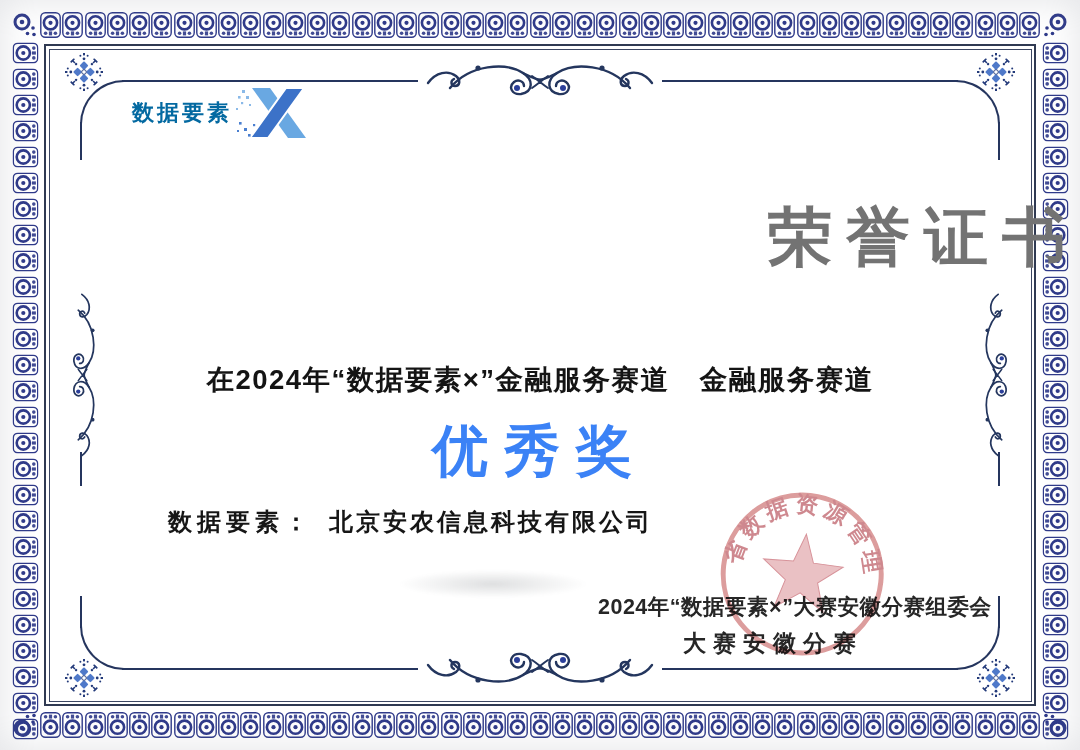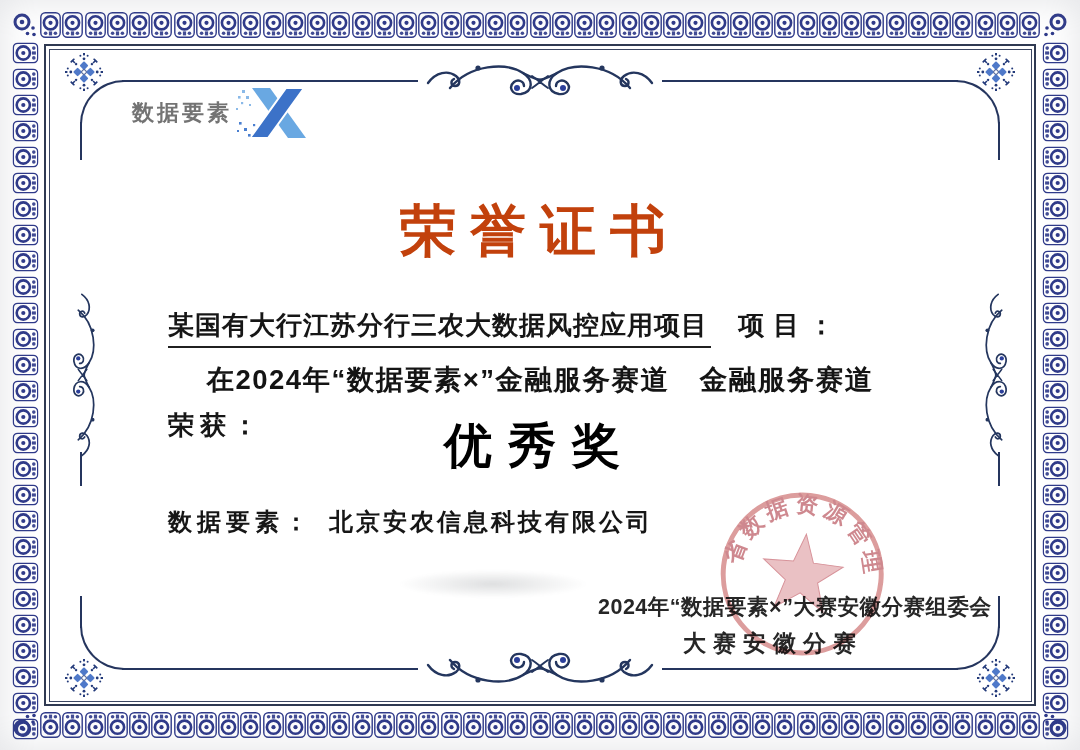--- a/index.html
+++ b/index.html
@@ -45,39 +45,39 @@
   .rosette svg{width:100%;height:100%;display:block;}
   .flourish{position:absolute;width:240px;height:44px;pointer-events:none;}
   .flourish svg{width:100%;height:100%;display:block;}
   .flourish.fl-top{left:420px;top:58px;}
   .flourish.fl-bottom{left:420px;top:646px;transform:scaleY(-1);}
   .flourish.fl-left{left:-36px;top:353px;transform:rotate(90deg) scale(.72);}
   .flourish.fl-right{left:876px;top:353px;transform:rotate(-90deg) scale(.72);}
 
   
   .logo{position:absolute;left:132px;top:84px;display:flex;align-items:center;gap:4px;}
-  .logo-text{font-size:22px;font-weight:700;color:#737373;letter-spacing:3px;}
+  .logo-text{font-size:22px;font-weight:700;color:#0369a1;letter-spacing:3px;}
   .logo-x{width:78px;height:58px;}
 
   .title{position:absolute;left:0;right:0;top:146px;text-align:center;
     font-size:37px;font-weight:800;color:#2b4a9c;letter-spacing:2px;}
-  .calli{position:absolute;left:0;right:0;top:194px;text-align:center;
-    font-family:"DejaVu Serif",serif;font-size:56px;font-weight:900;color:#c2410c;letter-spacing:14px;}
+  .calli{position:absolute;left:0;right:0;top:194px;text-align:right;
+    font-family:"DejaVu Serif",serif;font-size:64px;font-weight:900;color:#737373;letter-spacing:14px;}
 
   .project-line{position:absolute;left:168px;top:308px;font-size:26px;font-weight:700;color:#161616;white-space:nowrap;}
   .project-name{border-bottom:2.2px solid #202020;padding:0 3px 6px 0;letter-spacing:1px;}
   .project-label{margin-left:20px;letter-spacing:9px;}
 
   .track-line{position:absolute;left:0;right:0;top:362px;text-align:center;
     font-size:27.5px;font-weight:700;color:#141414;letter-spacing:1.5px;white-space:nowrap;}
   .track-name{font-weight:900;margin-left:30px;}
 
   .award-label{position:absolute;left:168px;top:408px;font-size:26px;font-weight:800;color:#161616;letter-spacing:6px;}
   .award-name{position:absolute;left:0;right:0;top:414px;text-align:center;
-    font-size:48px;font-weight:900;color:#000000;letter-spacing:16px;}
+    font-size:56px;font-weight:900;color:#3b82f6;letter-spacing:16px;}
 
   .winner-line{position:absolute;left:168px;top:506px;font-size:24px;font-weight:700;color:#161616;white-space:nowrap;}
   .winner-label{letter-spacing:5px;}
   .winner-name{margin-left:16px;letter-spacing:3px;}
 
   .smudge{position:absolute;left:398px;top:570px;width:190px;height:28px;
     background:radial-gradient(ellipse at center,rgba(90,95,100,.20),rgba(90,95,100,0) 70%);
     filter:blur(1px);pointer-events:none;}
 
   .sign-block{position:absolute;left:598px;top:592px;width:350px;text-align:center;color:#262626;}
@@ -1618,30 +1618,25 @@
           <rect x="3" y="38" width="2.6" height="2.6"></rect>
         <rect x="12" y="50" width="2.6" height="2.6"></rect>
           <rect x="1" y="46" width="2" height="2"></rect>
         <rect x="17" y="40" width="2.2" height="2.2"></rect>
       </g>
     </svg>
   </div>
 
   <div class="calli">荣誉证书</div>
 
-  <div class="project-line">
-    <span class="project-name">某国有大行江苏分行三农大数据风控应用项目</span>
-    <span class="project-label">项目：</span>
-  </div>
 
   <div class="track-line">
     <span>在2024年“数据要素×”金融服务赛道</span><span class="track-name">金融服务赛道</span>
   </div>
 
-  <div class="award-label">荣获：</div>
   <div class="award-name">优秀奖</div>
 
   <div class="winner-line">
     <span class="winner-label">数据要素：</span><span class="winner-name">北京安农信息科技有限公司</span>
   </div>
 
   <div class="smudge"></div>
 
   <div class="sign-block">
     <div class="committee">2024年“数据要素×”大赛安徽分赛组委会</div>

